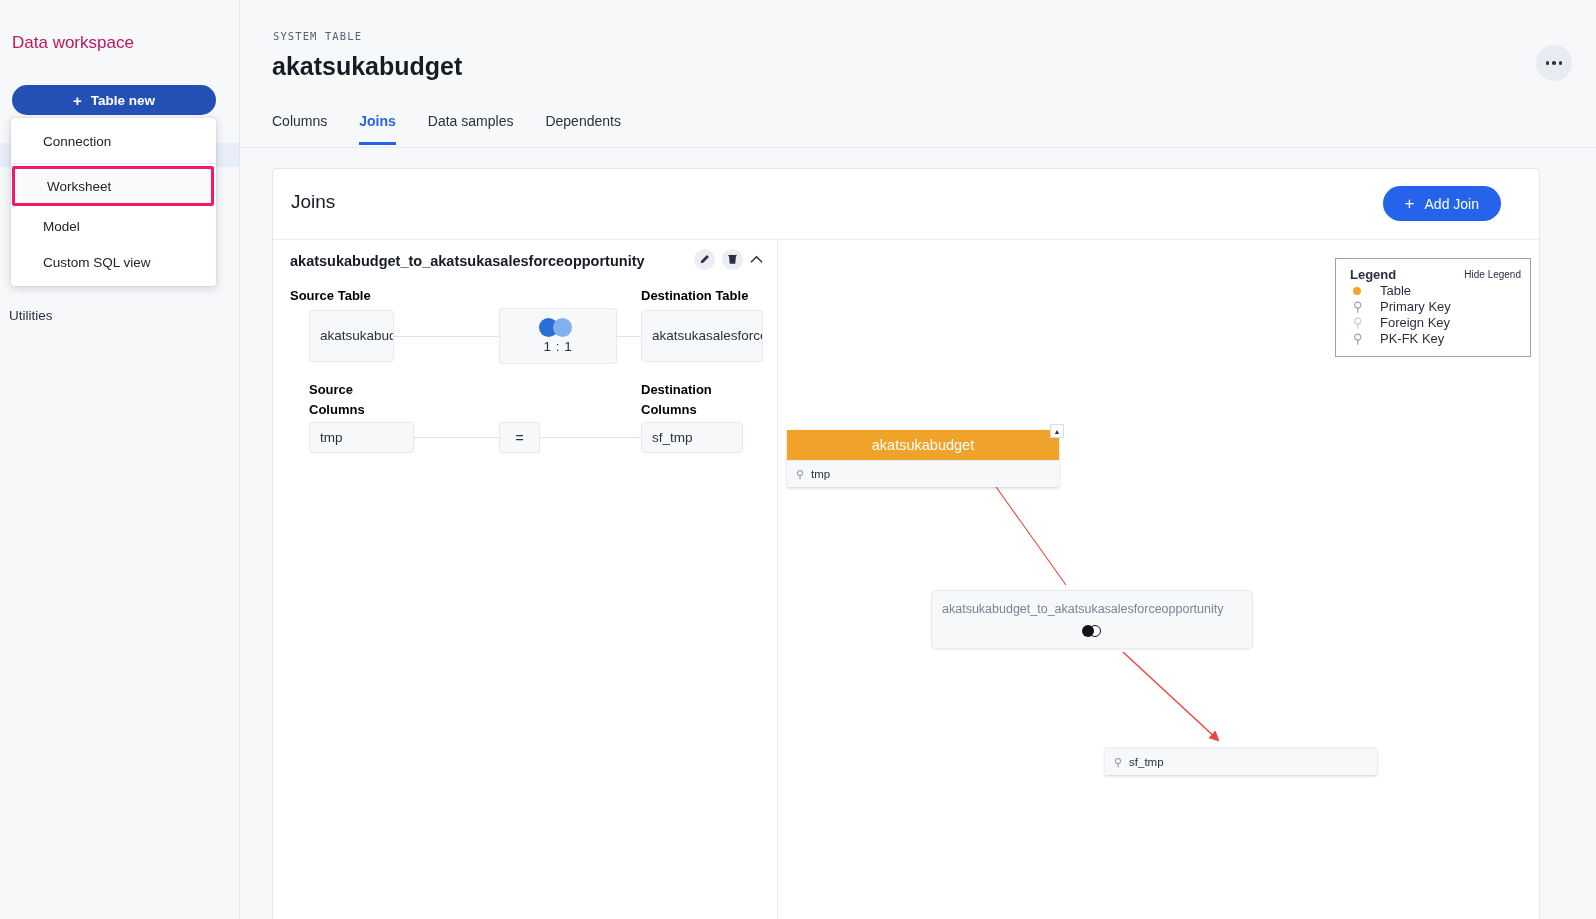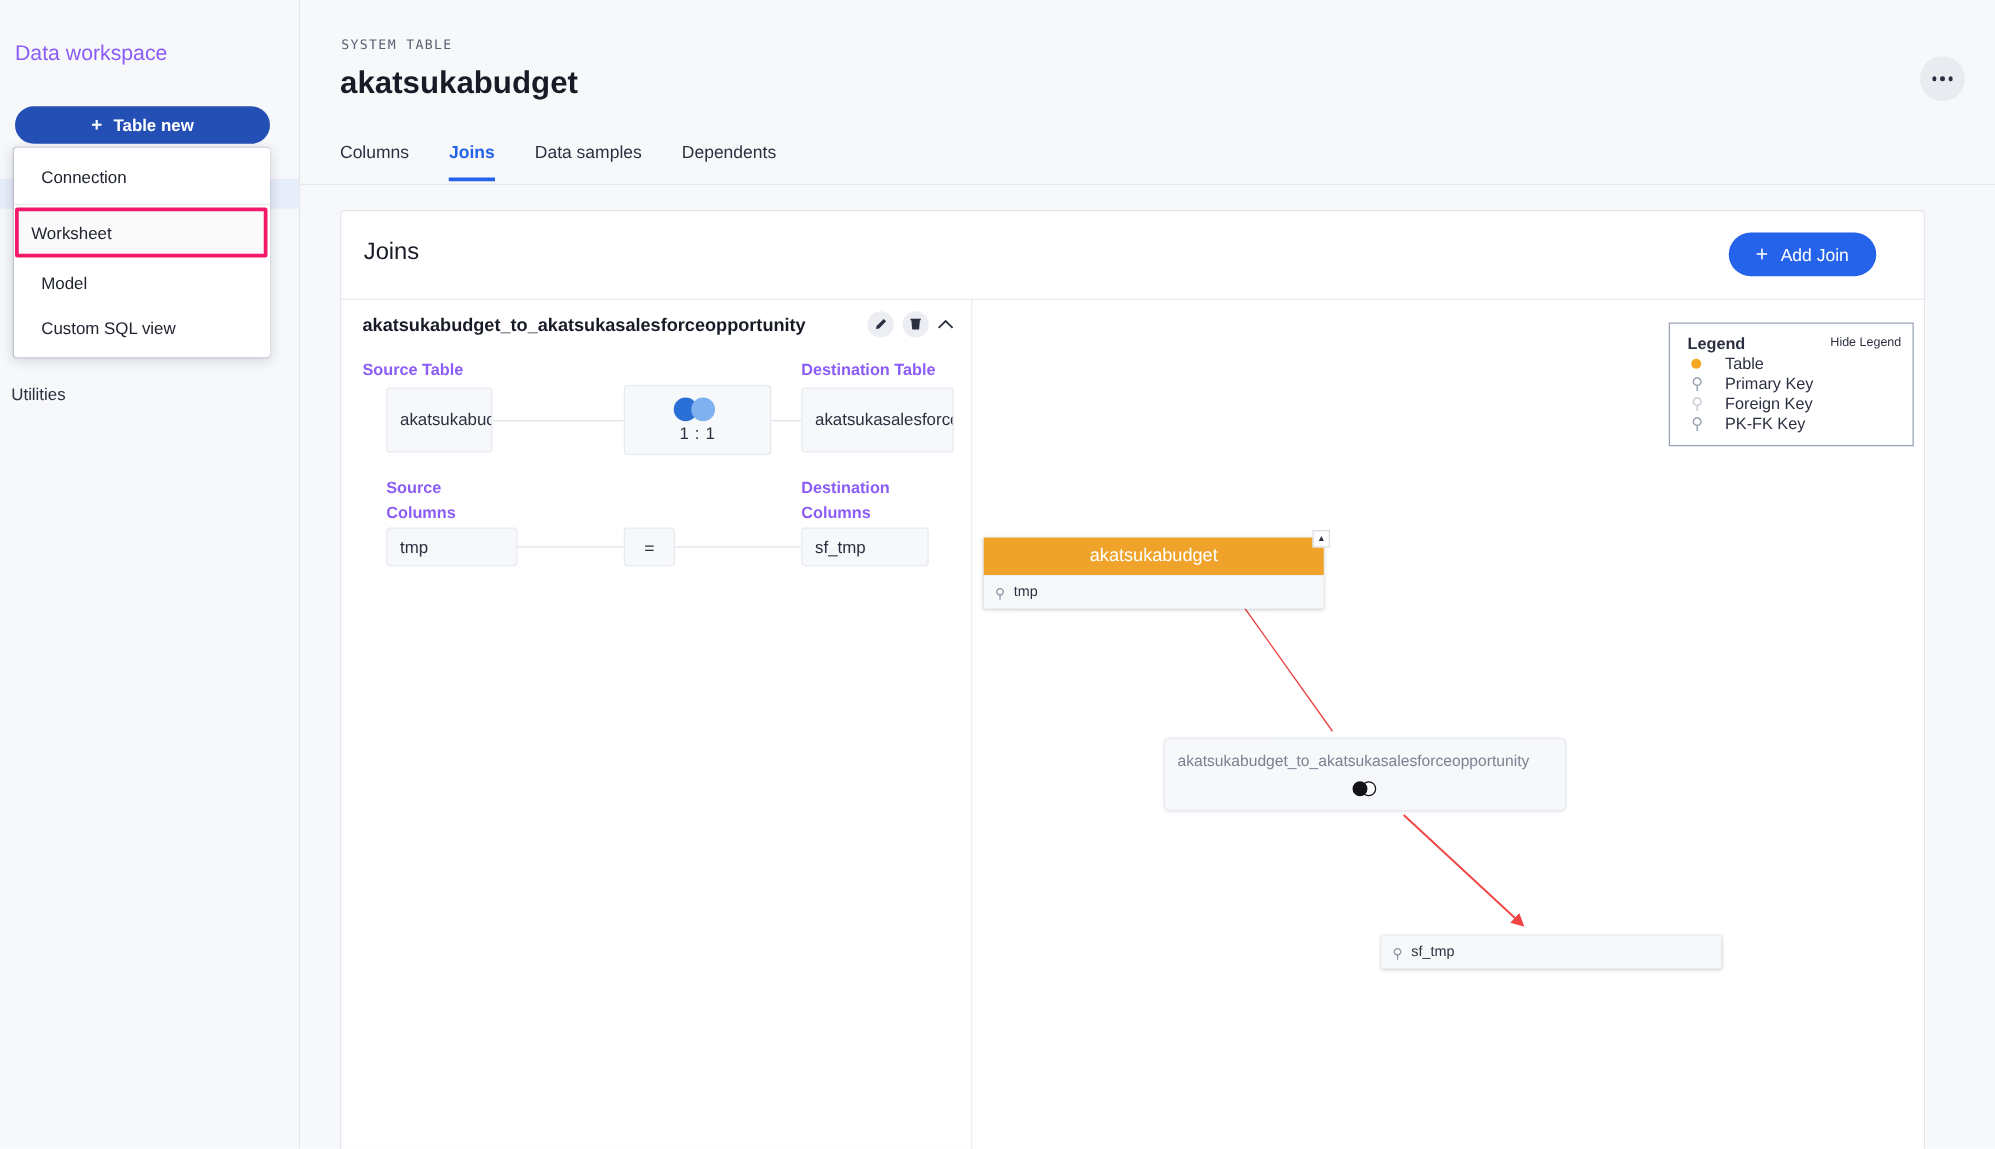--- a/index.html
+++ b/index.html
@@ -13,21 +13,21 @@
 
   
   .sidebar {
     position: absolute; left: 0; top: 0;
     width: 240px; height: 919px;
     background: #f7f8fa;
     border-right: 1px solid #e3e6ec;
   }
   .ws-title {
     position: absolute; left: 12px; top: 33px;
-    font-size: 17px; color: #8b5cf6; font-weight: 400;
+    font-size: 17px; color: #be185d; font-weight: 400;
   }
   .create-btn {
     position: absolute; left: 12px; top: 85px;
     width: 204px; height: 30px;
     background: #2450b5; color: #fff;
     border-radius: 16px;
     display: flex; align-items: center; justify-content: center;
     font-size: 13.5px; font-weight: bold;
     cursor: pointer;
     z-index: 30;
@@ -57,24 +57,23 @@
     width: 205px;
     background: #ffffff;
     border-radius: 3px;
     box-shadow: 0 2px 10px rgba(20,30,60,.18), 0 0 1px rgba(20,30,60,.3);
     z-index: 25;
     padding: 4px 0 6px 0;
   }
   .dd-item {
     height: 36px;
     display: flex; align-items: center;
-    padding-left: 10px;
+    padding-left: 32px;
     font-size: 13.5px; color: #20242f;
     cursor: pointer;
-    margin-left: 12px;
   }
   .dd-item.first { height: 38px; }
   .dd-sep { height: 1px; background: #e4e7ed; margin: 3px 0 0 0; }
   .dd-item.highlight {
     border: 3px solid #f4186b;
     border-radius: 2px;
     height: 40px;
     margin: 2px 2px 2px 1px;
     background: #fafafb;
   }
@@ -162,21 +161,21 @@
   .jn-actions { position: absolute; right: 14px; top: 9px; display: flex; align-items: center; gap: 7px; }
   .circ-btn {
     width: 21px; height: 21px; border-radius: 50%;
     background: #eceef3;
     display: flex; align-items: center; justify-content: center;
     cursor: pointer;
   }
   .chev { cursor: pointer; color: #2b3040; font-size: 12px; line-height: 1; }
 
   .lbl {
-    position: absolute; font-size: 13px; font-weight: bold; color: #8b5cf6;
+    position: absolute; font-size: 13px; font-weight: bold; color: #000000;
   }
   .box {
     position: absolute;
     background: #f7f8fa;
     border: 1px solid #e6e9ef;
     border-radius: 3px;
     font-size: 13.5px; color: #2b3040;
     display: flex; align-items: center;
     padding: 0 10px;
     line-height: 1.45;

